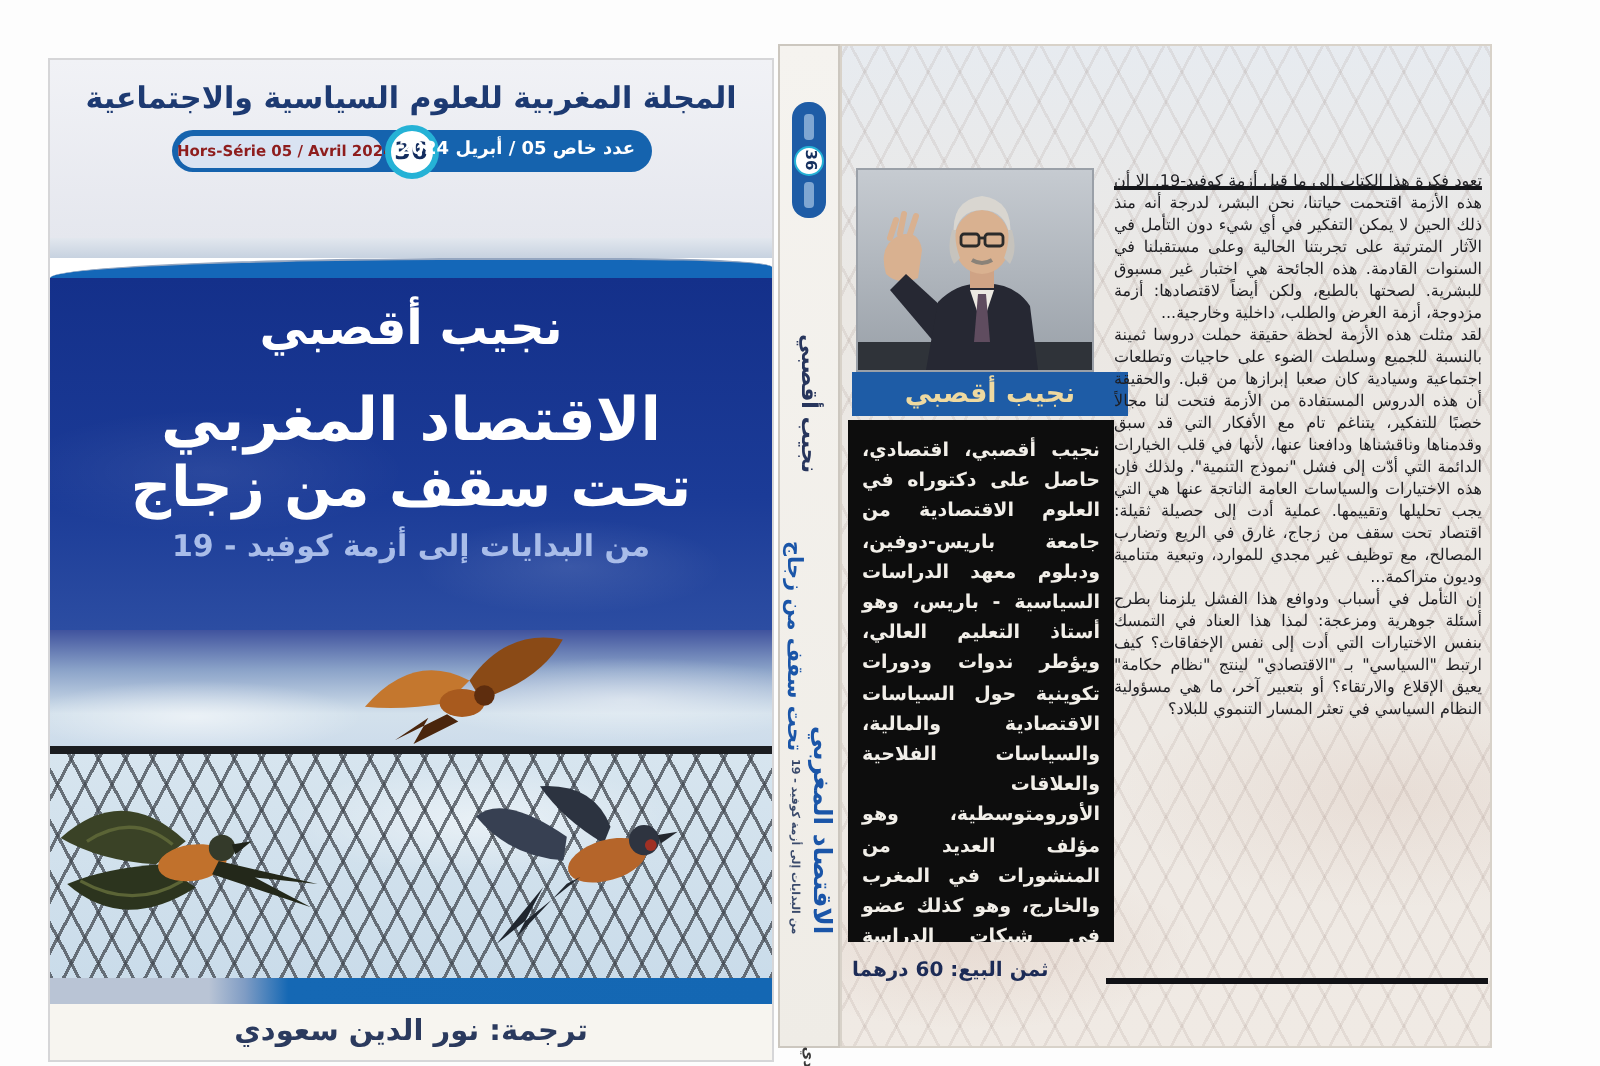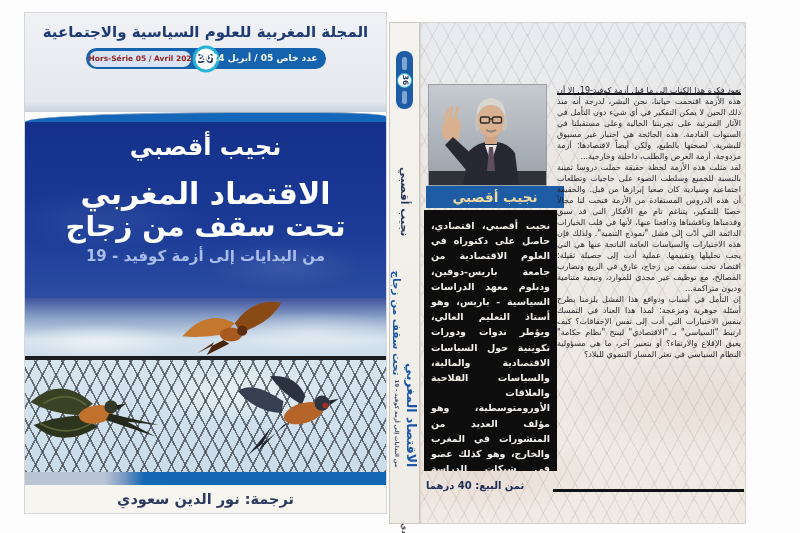--- a/index.html
+++ b/index.html
@@ -4,21 +4,21 @@
 <style>
   html,body{margin:0;padding:0;}
   body{
     width:800px;height:533px;overflow:hidden;background:#fdfdfd;
     font-family:"DejaVu Sans",sans-serif;
   }
   .page{position:relative;width:800px;height:533px;background:#fdfdfd;}
 
   
   .front{
-    position:absolute;left:25px;top:13px;width:361px;height:500px;
+    position:absolute;left:25px;top:30px;width:361px;height:500px;
     background:#fff;box-shadow:0 0 0 1px #d6d6d8;overflow:hidden;
   }
   .front-header{
     height:89px;box-sizing:border-box;padding-top:10px;text-align:center;
     background:linear-gradient(#f1f2f6,#e5e7ee);
   }
   .jt-ar{font-size:15px;font-weight:bold;color:#1d3a72;letter-spacing:0;}
   .jt-fr{font-size:11.5px;font-weight:bold;color:#15305f;margin-top:1px;}
   .issue-banner{
     position:relative;margin:7px auto 0;width:240px;height:21px;
@@ -249,21 +249,21 @@
       <line x1="60.5" y1="34" x2="63.5" y2="34" stroke="#2a2a2a" stroke-width="1.4"></line>
       <path d="M57 45 Q62 48 67 45" stroke="#8a8278" stroke-width="2" fill="none"></path>
     </svg>
 
     <div class="back-banner" dir="rtl">نجيب أقصبي</div>
 
     <div class="bio">
       <p dir="rtl">نجيب أقصبي، اقتصادي، حاصل على دكتوراه في العلوم الاقتصادية من جامعة باريس-دوفين، ودبلوم معهد الدراسات السياسية - باريس، وهو أستاذ التعليم العالي، ويؤطر ندوات ودورات تكوينية حول السياسات الاقتصادية والمالية، والسياسات الفلاحية والعلاقات الأورومتوسطية، وهو مؤلف العديد من المنشورات في المغرب والخارج، وهو كذلك عضو في شبكات الدراسة والبحث، وفي العديد من منظمات المجتمع المدني والنشاط المواطناتي.</p>
     </div>
 
-    <div class="price" dir="rtl">ثمن البيع: 40 درهما</div>
+    <div class="price" dir="rtl">ثمن البيع: 60 درهما</div>
 
     <div class="rule-top"></div>
     <div class="essay">
       <p dir="rtl">تعود فكرة هذا الكتاب إلى ما قبل أزمة كوفيد-19. إلا أن هذه الأزمة اقتحمت حياتنا، نحن البشر، لدرجة أنه منذ ذلك الحين لا يمكن التفكير في أي شيء دون التأمل في الآثار المترتبة على تجربتنا الحالية وعلى مستقبلنا في السنوات القادمة. هذه الجائحة هي اختبار غير مسبوق للبشرية. لصحتها بالطبع، ولكن أيضاً لاقتصادها: أزمة مزدوجة، أزمة العرض والطلب، داخلية وخارجية...</p>
       <p dir="rtl">لقد مثلت هذه الأزمة لحظة حقيقة حملت دروسا ثمينة بالنسبة للجميع وسلطت الضوء على حاجيات وتطلعات اجتماعية وسيادية كان صعبا إبرازها من قبل. والحقيقة أن هذه الدروس المستفادة من الأزمة فتحت لنا مجالاً خصبًا للتفكير، يتناغم تام مع الأفكار التي قد سبق وقدمناها وناقشناها ودافعنا عنها، لأنها في قلب الخيارات الدائمة التي أدّت إلى فشل "نموذج التنمية". ولذلك فإن هذه الاختيارات والسياسات العامة الناتجة عنها هي التي يجب تحليلها وتقييمها. عملية أدت إلى حصيلة ثقيلة: اقتصاد تحت سقف من زجاج، غارق في الريع وتضارب المصالح، مع توظيف غير مجدي للموارد، وتبعية متنامية وديون متراكمة...</p>
       <p dir="rtl">إن التأمل في أسباب ودوافع هذا الفشل يلزمنا بطرح أسئلة جوهرية ومزعجة: لمذا هذا العناد في التمسك بنفس الاختيارات التي أدت إلى نفس الإخفاقات؟ كيف ارتبط "السياسي" بـ "الاقتصادي" لينتج "نظام حكامة" يعيق الإقلاع والارتقاء؟ أو بتعبير آخر، ما هي مسؤولية النظام السياسي في تعثر المسار التنموي للبلاد؟</p>
     </div>
     <div class="rule-bottom"></div>
   </section>
 

